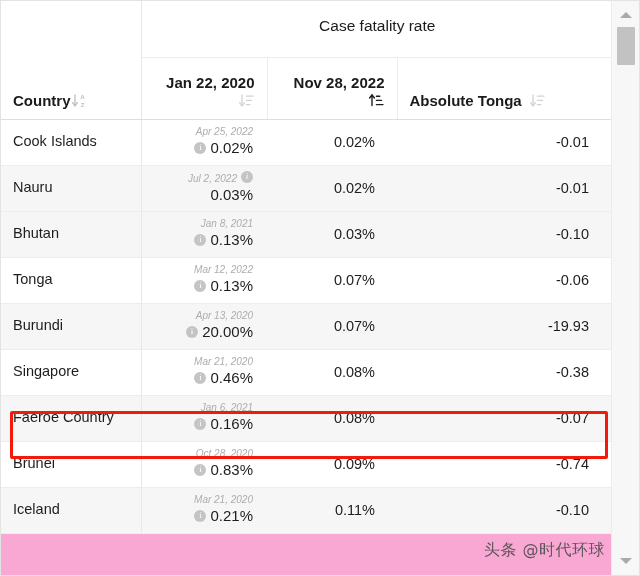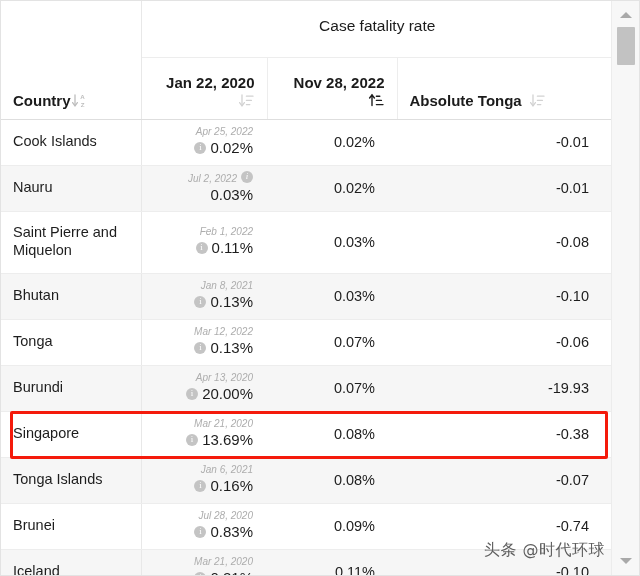--- a/index.html
+++ b/index.html
@@ -315,31 +315,20 @@
             <td class="cell c-name">Nauru</td>
             <td class="cell c-val1">
               <div class="old-stack">
                 <div class="old-date"><span>Jul 2, 2022</span><span class="info-ic inline"></span></div>
                 <div class="old-val"><span>0.03%</span></div>
               </div>
             </td>
             <td class="cell c-val2">0.02%</td>
             <td class="cell c-val3">-0.01</td>
           </tr>
-          <tr class="data-row odd tall">
-            <td class="cell c-name">Saint Pierre and Miquelon</td>
-            <td class="cell c-val1">
-              <div class="old-stack">
-                <div class="old-date"><span>Feb 1, 2022</span></div>
-                <div class="old-val"><span class="info-ic"></span><span>0.11%</span></div>
-              </div>
-            </td>
-            <td class="cell c-val2">0.03%</td>
-            <td class="cell c-val3">-0.08</td>
-          </tr>
           <tr class="data-row even">
             <td class="cell c-name">Bhutan</td>
             <td class="cell c-val1">
               <div class="old-stack">
                 <div class="old-date"><span>Jan 8, 2021</span></div>
                 <div class="old-val"><span class="info-ic"></span><span>0.13%</span></div>
               </div>
             </td>
             <td class="cell c-val2">0.03%</td>
             <td class="cell c-val3">-0.10</td>
@@ -364,42 +353,42 @@
               </div>
             </td>
             <td class="cell c-val2">0.07%</td>
             <td class="cell c-val3">-19.93</td>
           </tr>
           <tr class="data-row odd">
             <td class="cell c-name">Singapore</td>
             <td class="cell c-val1">
               <div class="old-stack">
                 <div class="old-date"><span>Mar 21, 2020</span></div>
-                <div class="old-val"><span class="info-ic"></span><span>13.69%</span></div>
+                <div class="old-val"><span class="info-ic"></span><span>0.46%</span></div>
               </div>
             </td>
             <td class="cell c-val2">0.08%</td>
             <td class="cell c-val3">-0.38</td>
           </tr>
           <tr class="data-row even">
-            <td class="cell c-name">Tonga Islands</td>
+            <td class="cell c-name">Faeroe Country</td>
             <td class="cell c-val1">
               <div class="old-stack">
                 <div class="old-date"><span>Jan 6, 2021</span></div>
                 <div class="old-val"><span class="info-ic"></span><span>0.16%</span></div>
               </div>
             </td>
             <td class="cell c-val2">0.08%</td>
             <td class="cell c-val3">-0.07</td>
           </tr>
           <tr class="data-row odd">
             <td class="cell c-name">Brunei</td>
             <td class="cell c-val1">
               <div class="old-stack">
-                <div class="old-date"><span>Jul 28, 2020</span></div>
+                <div class="old-date"><span>Oct 28, 2020</span></div>
                 <div class="old-val"><span class="info-ic"></span><span>0.83%</span></div>
               </div>
             </td>
             <td class="cell c-val2">0.09%</td>
             <td class="cell c-val3">-0.74</td>
           </tr>
           <tr class="data-row even">
             <td class="cell c-name">Iceland</td>
             <td class="cell c-val1">
               <div class="old-stack">

